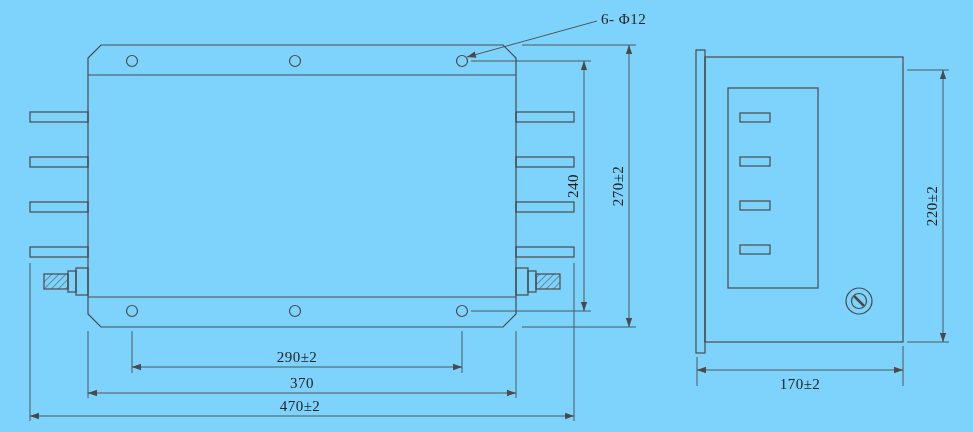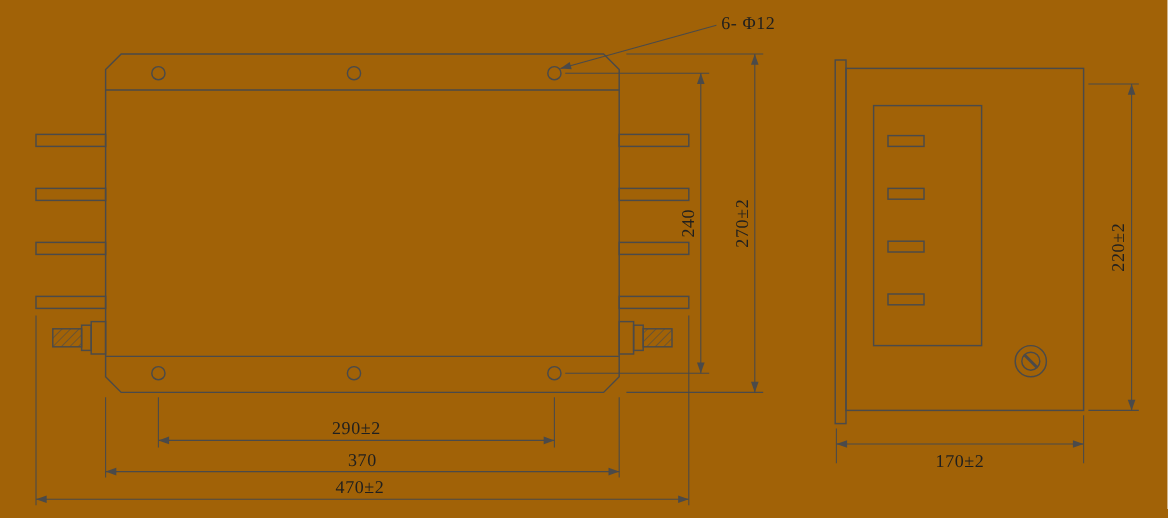--- a/index.html
+++ b/index.html
@@ -4,21 +4,21 @@
 <style>
   html, body {
     margin: 0;
     padding: 0;
     background: #ffffff;
   }
   .canvas {
     position: relative;
     width: 973px;
     height: 432px;
-    background: #a16207;
+    background: #7dd3fc;
     overflow: hidden;
   }
   svg { display: block; }
   .dim-text {
     font-family: "Liberation Serif", serif;
     font-size: 15px;
     letter-spacing: 0.5px;
   }
 </style>
 </head>

